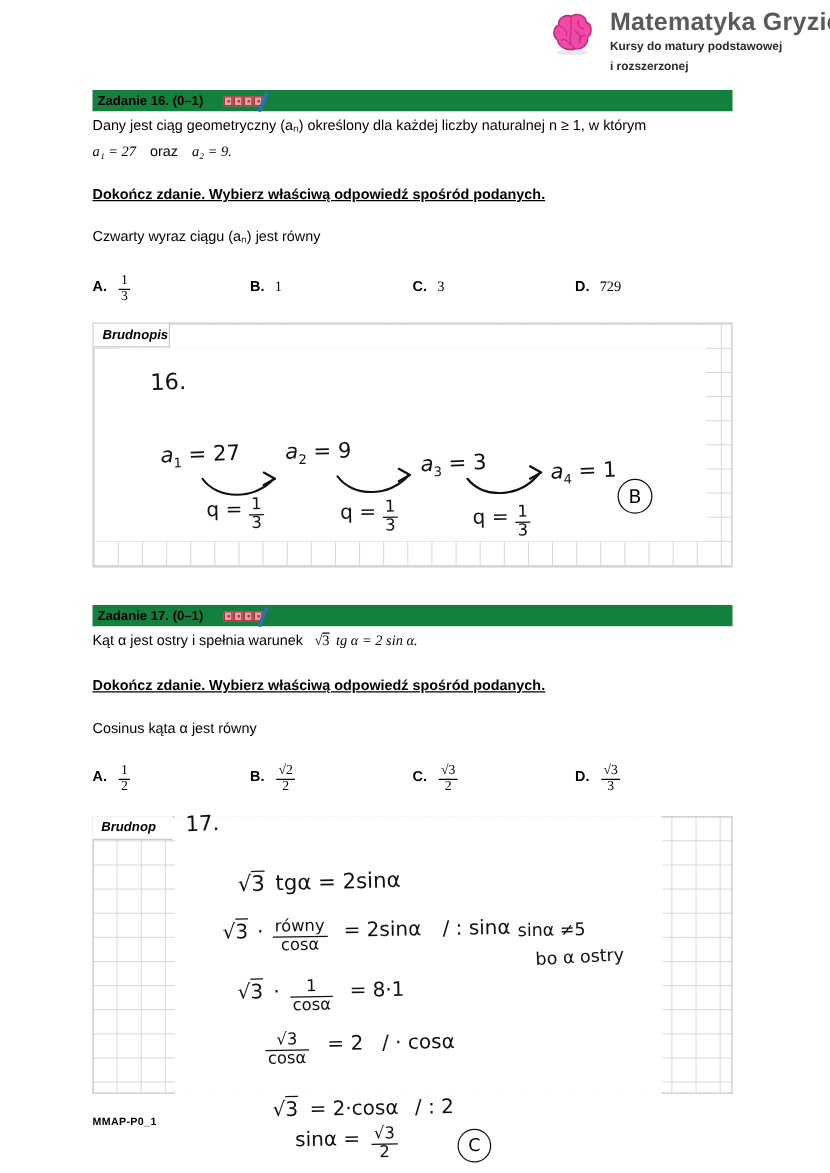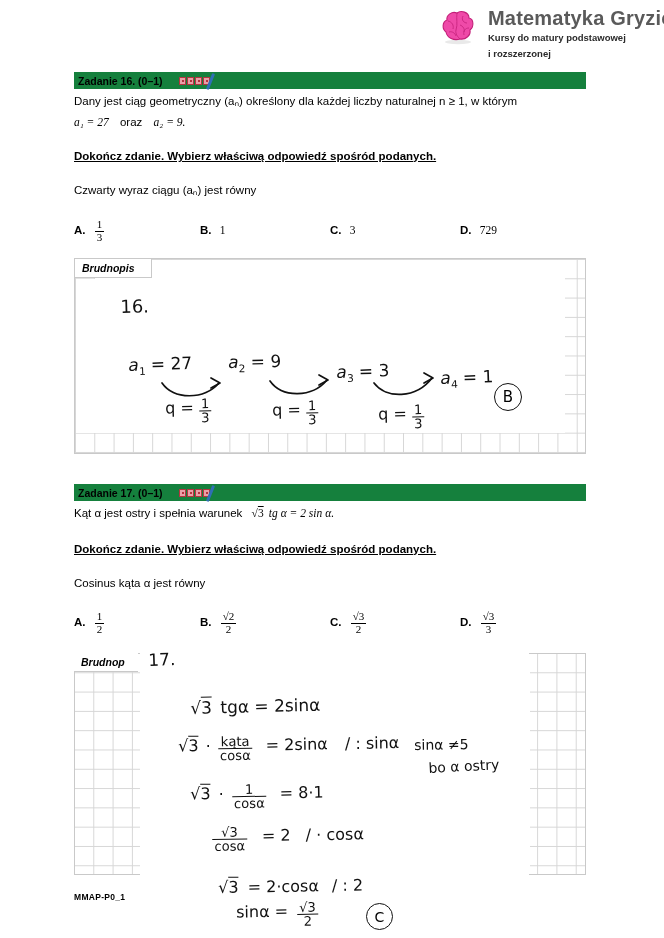--- a/index.html
+++ b/index.html
@@ -75,21 +75,21 @@
   .grid{
     position:absolute; inset:0;
     background-image:
       linear-gradient(to right, #d6d6d6 1px, transparent 1px),
       linear-gradient(to bottom, #d6d6d6 1px, transparent 1px);
     background-size:19.3px 19.3px;
     background-position:0 0;
   }
   .brud-label{
     position:absolute; left:0; top:0; height:19px;
-    padding:0 16px 0 7px;
+    padding:0 0 0 7px;
     background:#fff; border-right:1px solid #c9c9c9; border-bottom:1px solid #c9c9c9;
     box-sizing:border-box;
     display:flex; align-items:center;
     font-style:italic; font-weight:700; font-size:10.5px;
     font-family:"Liberation Sans", sans-serif;
   }
   
   .veil{position:absolute; background:#fff;}
 
   
@@ -326,21 +326,21 @@
 
 <div class="hw" style="left:190px; top:698px; font-size:17px; transform:rotate(-1.5deg);">
   <span>√<span class="ovl">3</span></span>
   <span style="margin-left:3px;">tgα = 2sinα</span>
 </div>
 
 <div class="hw" style="left:178px; top:736px; font-size:16px; transform:rotate(-1deg);">
   <span>√<span class="ovl">3</span></span>
   <span style="margin:0 2px;">·</span>
   <span class="hfrac">
-    <span class="n">kąta</span>
+    <span class="n">równy</span>
     <span class="d">cosα</span>
   </span>
   <span style="margin-left:8px;">= 2sinα</span>
   <span style="margin-left:12px;">/ : sinα</span>
 </div>
 
 <div class="hw" style="left:414px; top:737px; font-size:14px; transform:rotate(-1deg);">sinα ≠5</div>
 <div class="hw" style="left:428px; top:760px; font-size:14px; transform:rotate(-3deg);">bo α ostry</div>
 
 <div class="hw" style="left:190px; top:784px; font-size:16px; transform:rotate(-1deg);">

